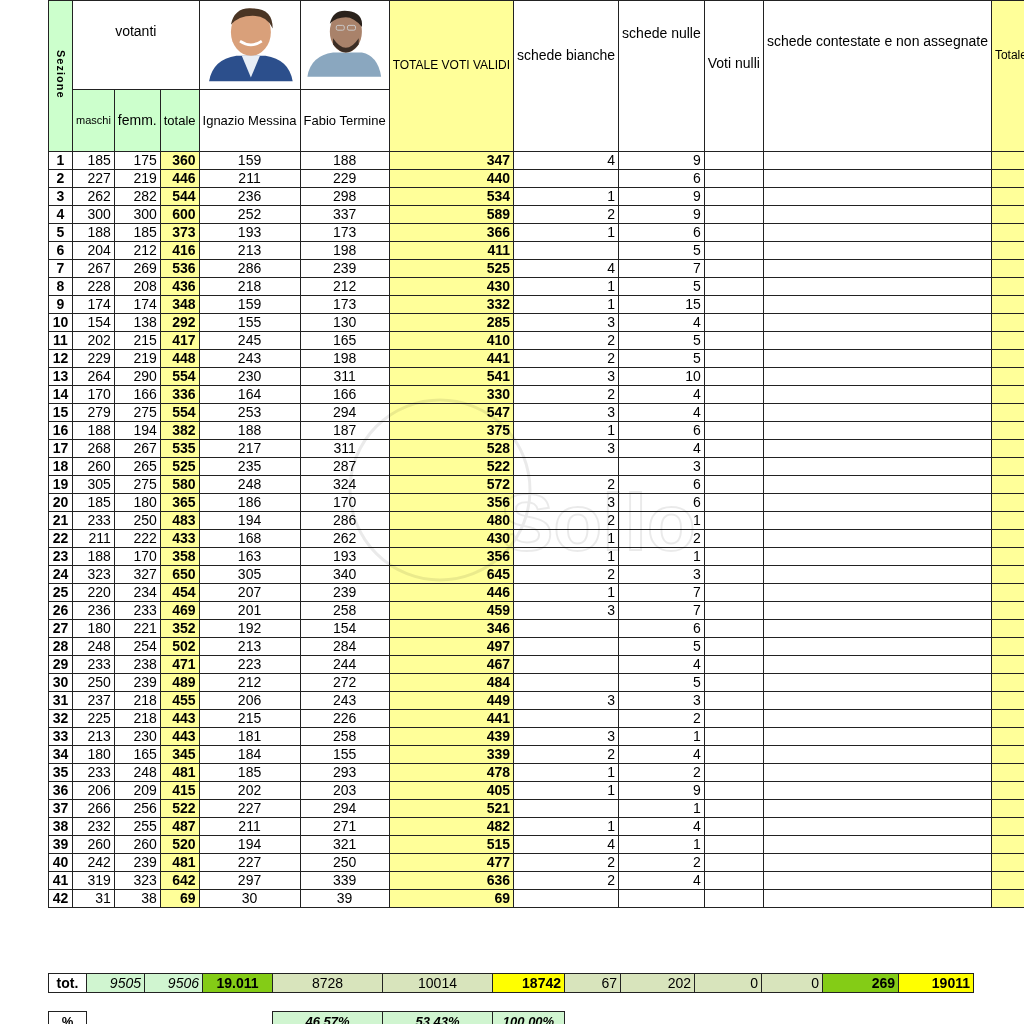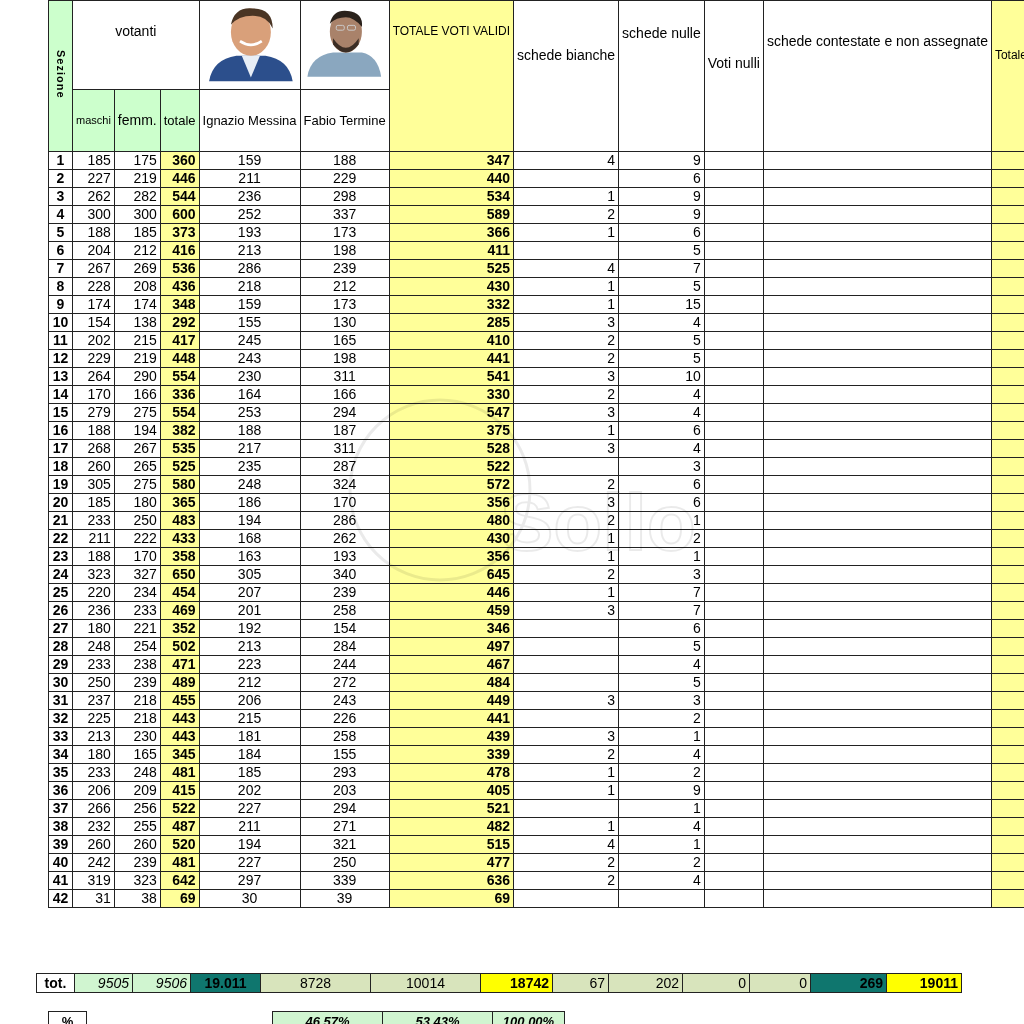--- a/index.html
+++ b/index.html
@@ -12,25 +12,25 @@
   .yellow { background:#ffff99; }
   .white { background:#ffffff; }
   .num { text-align:right; }
   .ctr { text-align:center; }
   .bold { font-weight:bold; }
   .sez { font-weight:bold; text-align:center; }
   .vert { writing-mode:vertical-rl; font-weight:bold; font-size:11px; letter-spacing:1px; }
   .votanti-title { font-size:18px; font-weight:bold; vertical-align:top !important; padding-top:22px !important;margin-top:48px; }
   .photo { width:100%; height:84px; position:relative; }
   .bigbold { font-weight:bold; font-size:12px !important; }
-  #tot { left:36px; top:973px; }
+  #tot { left:48px; top:973px; }
   #tot td { border:1.5px solid #222; font-size:14px; height:18px; padding:0 3px; font-family:"Liberation Sans", sans-serif; }
   .olive { background:#d8e4bc; }
   .bright { background:#ffff00; }
-  .pale { background:#0f766e; }
+  .pale { background:#84cc16; }
   .lgreen { background:#d0f5d0;font-style:italic; }
   #pct { left:48px; top:1011px; }
   #pct td { border:1.5px solid #222; font-size:13px; height:18px; padding:0 3px; font-weight:bold; }
   .watermark { position:absolute; left:330px; top:390px; width:390px; height:220px; opacity:0.08; pointer-events:none; }
 </style>
 </head>
 <body>
 
 <table id="main">
   <colgroup>
@@ -65,21 +65,21 @@
         <svg class="photo" viewBox="0 0 110 84">
           <rect x="0" y="0" width="110" height="84" fill="#ffffff"></rect>
           <path d="M8 84 Q12 58 40 54 L76 54 Q96 58 100 84 Z" fill="#8aa7bf"></path>
           <ellipse cx="56" cy="28" rx="20" ry="26" fill="#a9826a"></ellipse>
           <path d="M36 18 Q40 0 58 2 Q78 4 76 22 Q66 10 56 10 Q44 10 36 18 Z" fill="#2a221c"></path>
           <path d="M40 36 Q56 60 72 36 L72 44 Q56 64 40 44 Z" fill="#3b2d24"></path>
           <rect x="44" y="20" width="10" height="6" rx="2" fill="none" stroke="#cccccc" stroke-width="1.2"></rect>
           <rect x="58" y="20" width="10" height="6" rx="2" fill="none" stroke="#cccccc" stroke-width="1.2"></rect>
         </svg>
       </th>
-      <th rowspan="2" class="yellow bigbold" style="vertical-align:top; padding-top:22px;margin-top:44px;">TOTALE VOTI VALIDI</th>
+      <th rowspan="2" class="yellow bigbold" style="vertical-align:top; padding-top:56px;margin-top:44px;">TOTALE VOTI VALIDI</th>
       <th rowspan="2" class="white" style="vertical-align:top; padding-top:46px;">schede bianche</th>
       <th rowspan="2" class="white" style="vertical-align:top; padding-top:24px;">schede nulle</th>
       <th rowspan="2" class="white" style="vertical-align:top; padding-top:54px;">Voti nulli</th>
       <th rowspan="2" class="white" style="vertical-align:top; padding-top:32px;">schede contestate e non assegnate</th>
       <th rowspan="2" class="yellow bigbold" style="vertical-align:top; padding-top:46px;">Totale voti non validi</th>
 
     </tr>
     <tr class="hdr" style="height:62px">
       <th class="green" style="font-size:11px">maschi</th>
       <th class="green" style="font-size:14px">femm.</th>

